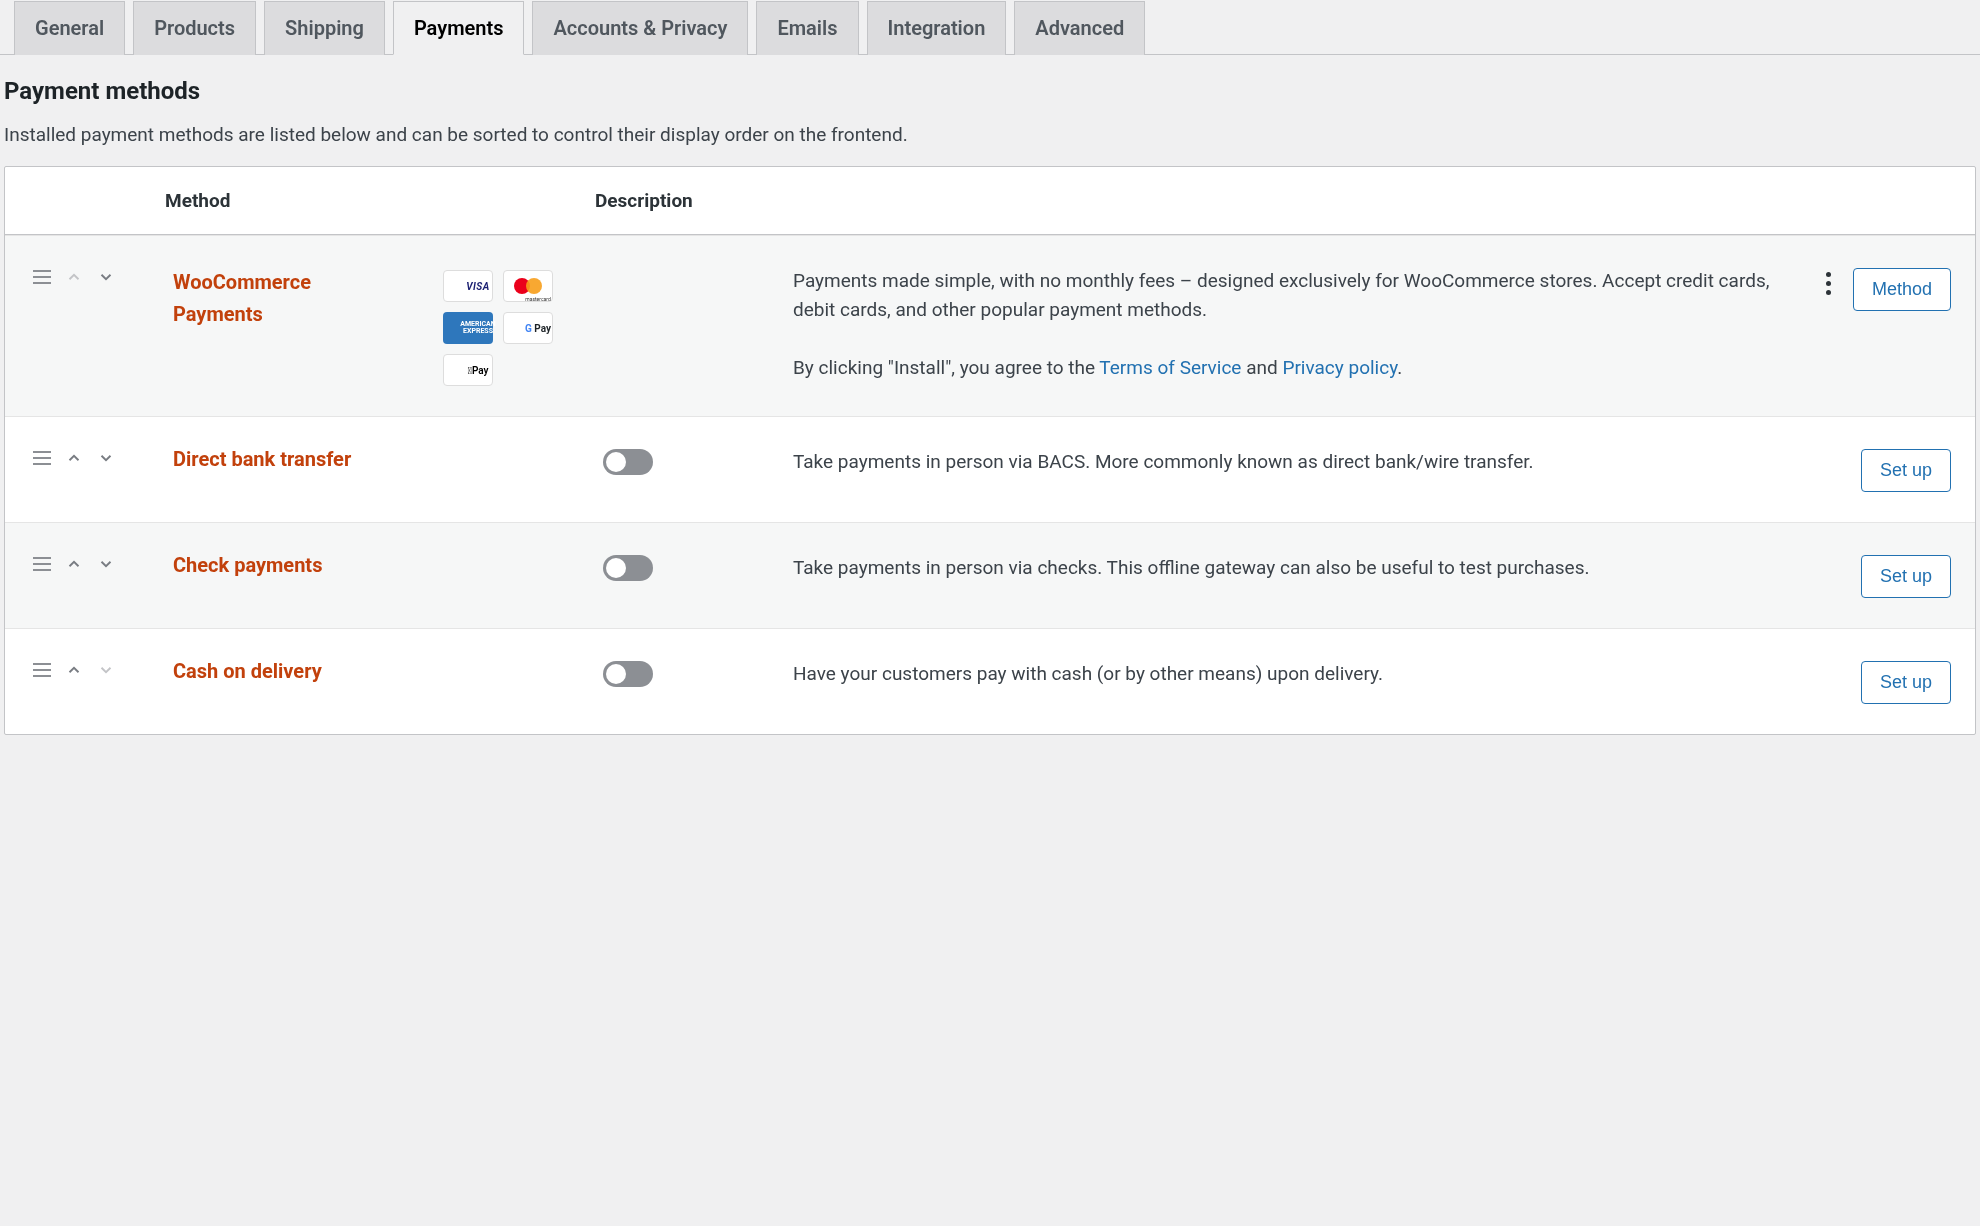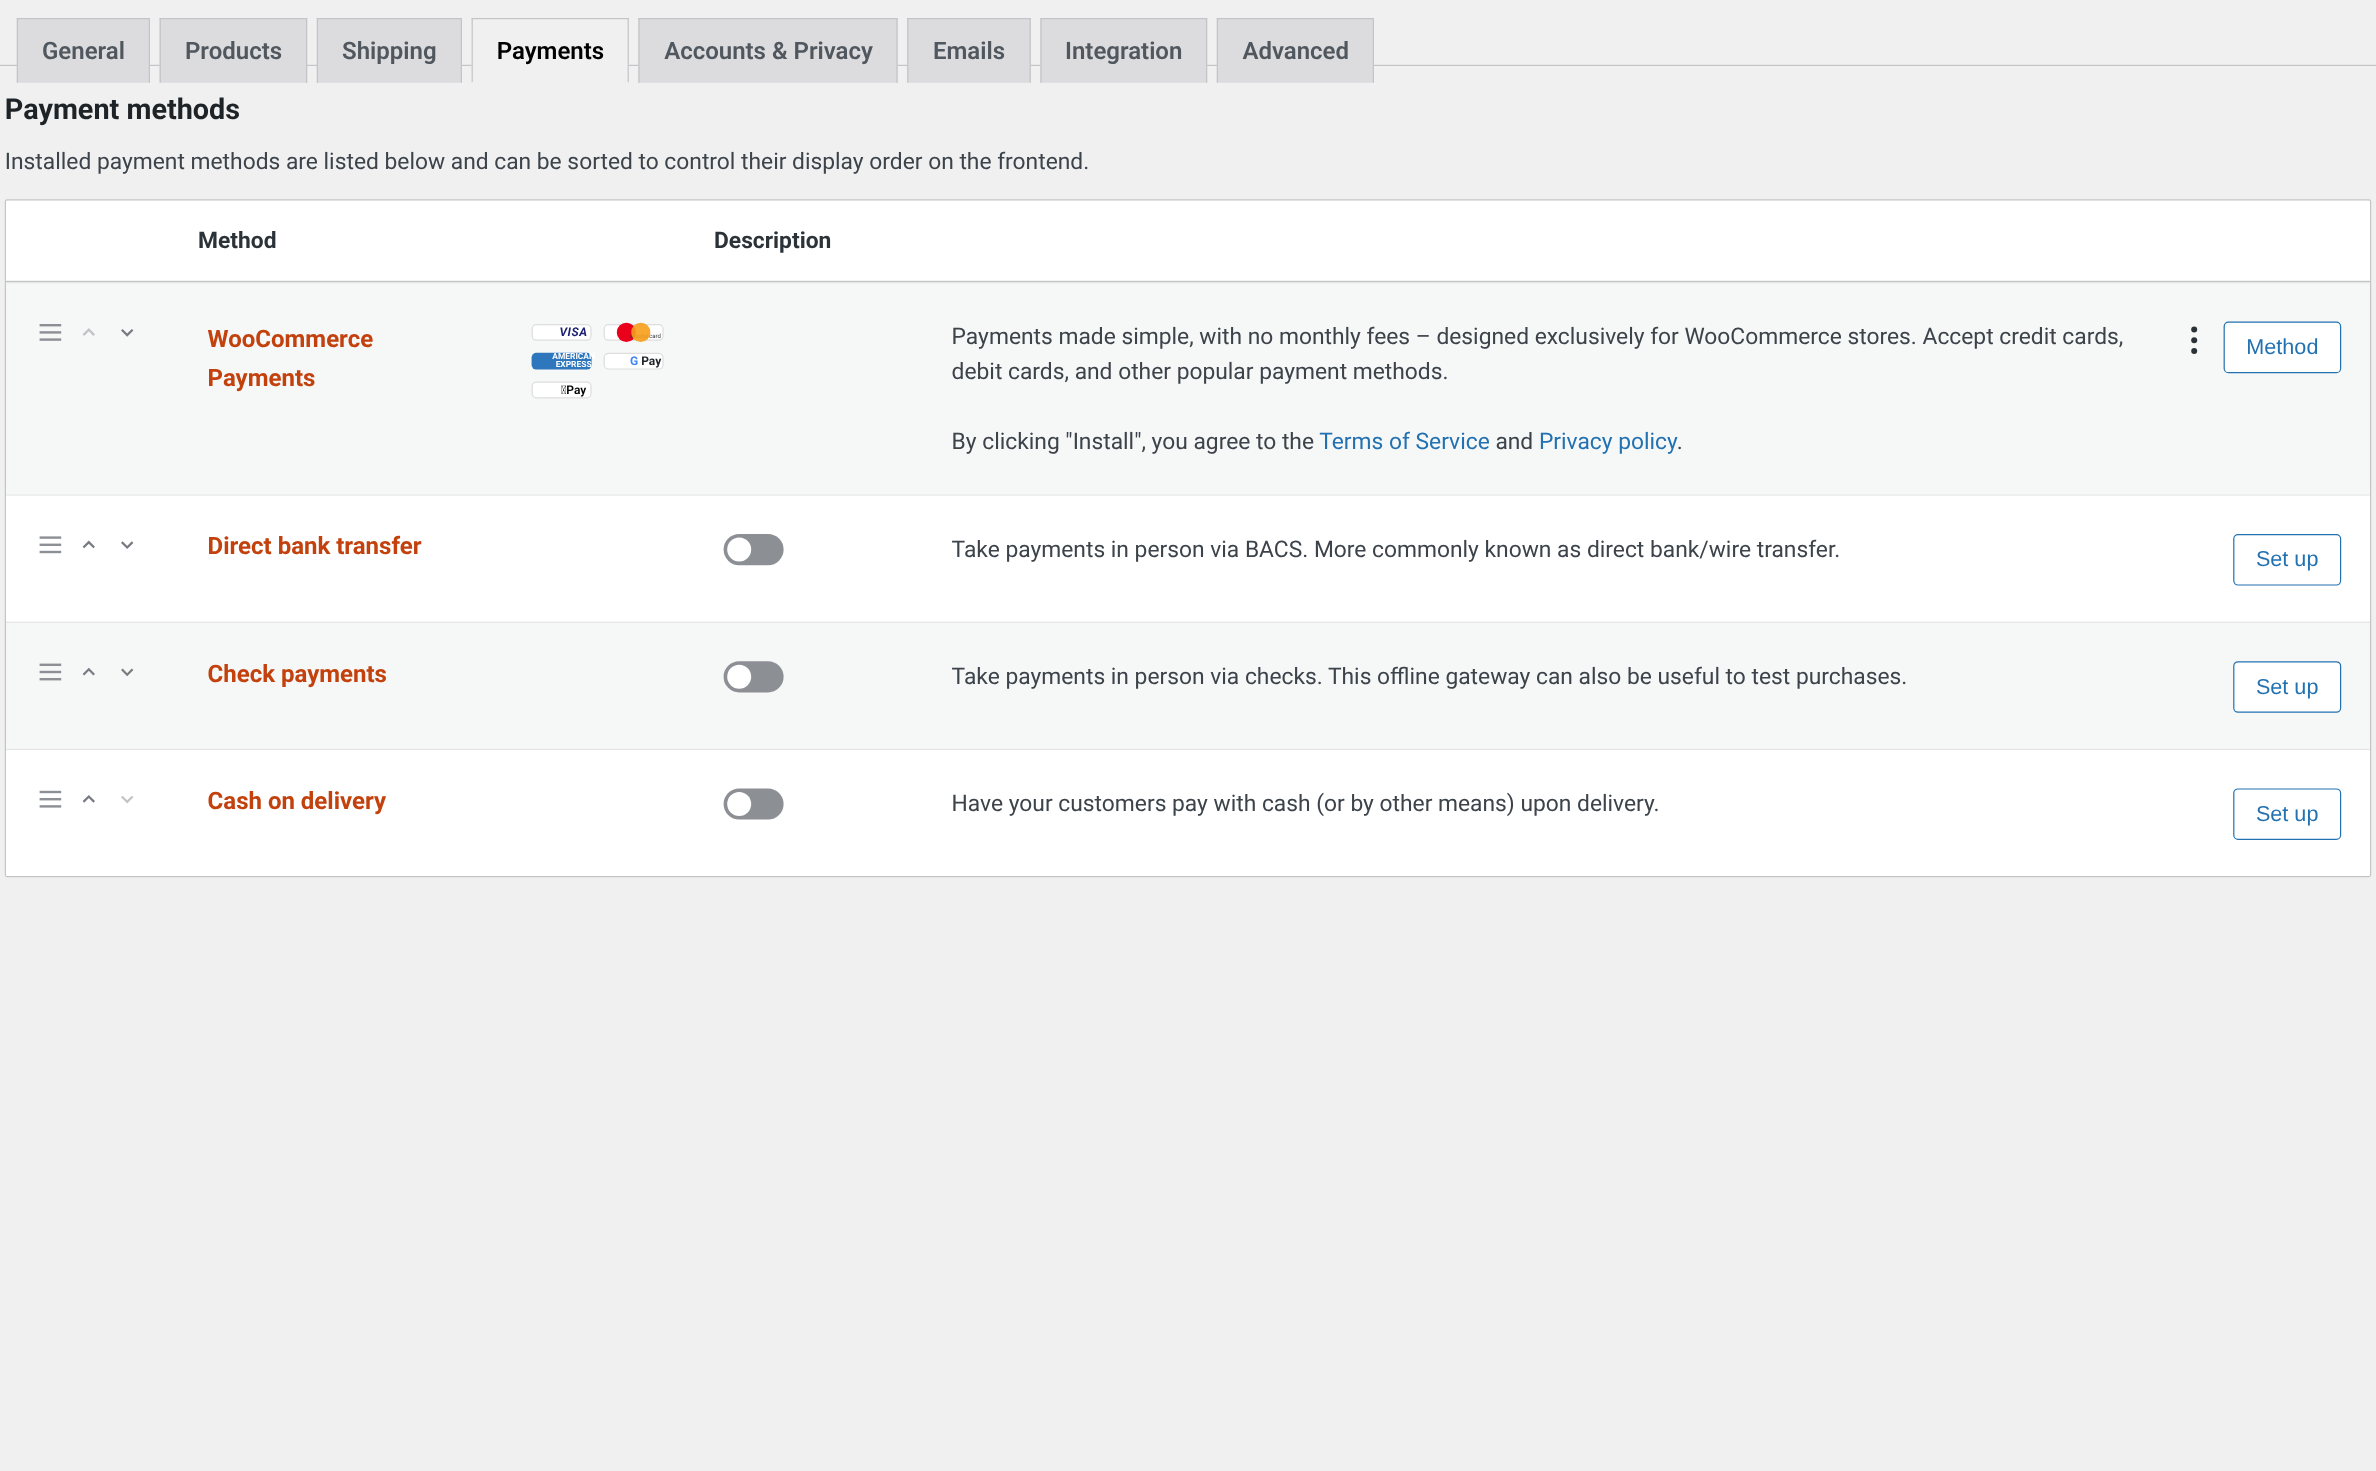--- a/index.html
+++ b/index.html
@@ -21,21 +21,21 @@
   border: 1px solid #c3c4c7;
   border-bottom: none;
   background: #dcdcde;
   color: #50575e;
   font-size: 20px;
   font-weight: 600;
   padding: 14px 20px;
   margin-right: 8px;
   cursor: pointer;
   position: relative;
-  top: 15px;
+  top: 1px;
 }
 .nav-tab.active {
   background: #f0f0f1;
   border-bottom: 1px solid #f0f0f1;
   color: #000;
 }
 .section-header {
   padding: 22px 4px 0 4px;
 }
 .section-title {
@@ -112,21 +112,21 @@
 .icon-row {
   display: flex;
   flex-wrap: wrap;
   gap: 10px;
   margin-top: 4px;
 }
 .pay-badge {
   border: 1px solid #ddd;
   border-radius: 4px;
   width: 50px;
-  height: 14px;
+  height: 32px;
   display: flex;
   align-items: center;
   justify-content: center;
   font-size: 10px;
   font-weight: 700;
   background: #fff;
   padding-left: 20px;
 }
 .pay-badge.visa { color: #1a1f71; letter-spacing: 0.5px; font-style: italic;}
 .pay-badge.mc { position: relative; }

